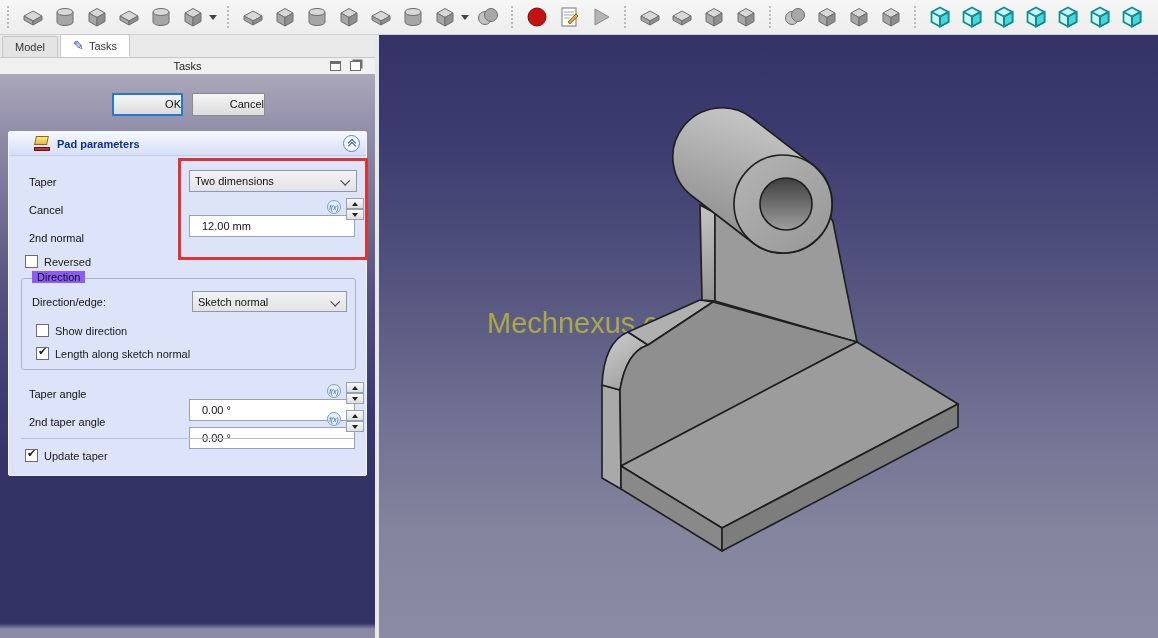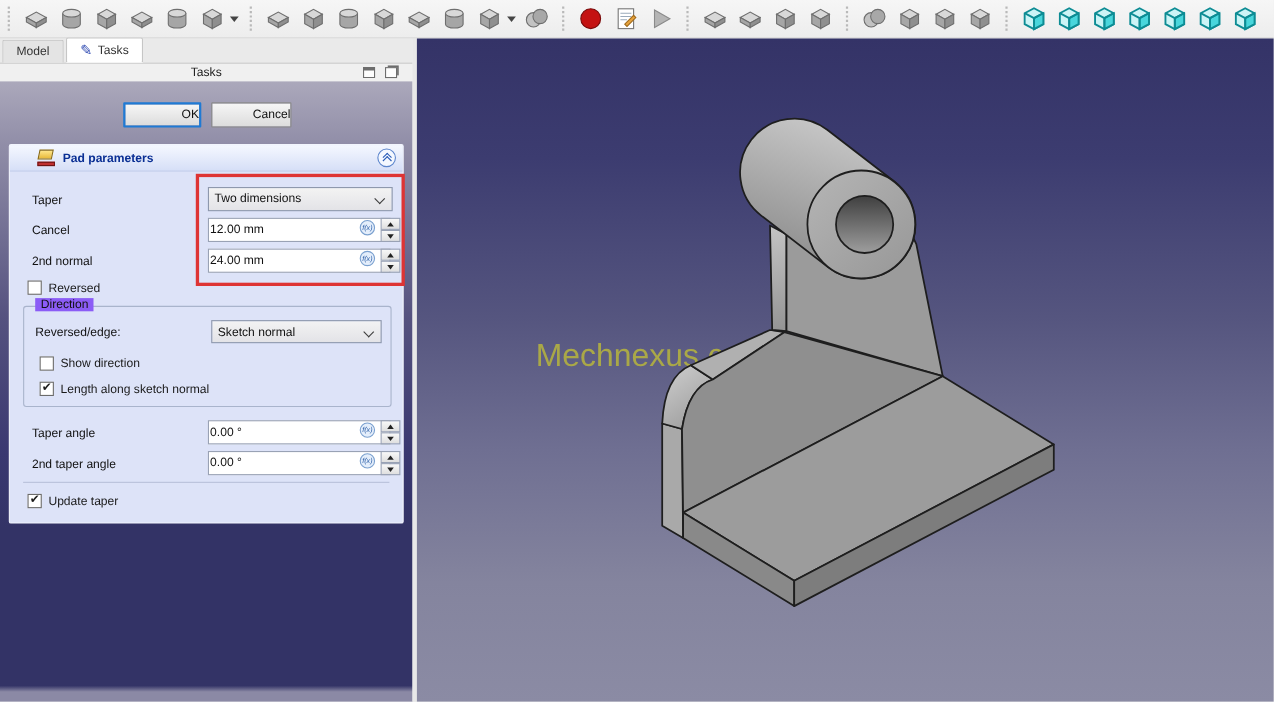--- a/index.html
+++ b/index.html
@@ -56,22 +56,22 @@
   .chev-up { width:6px; height:6px; border-left:1.6px solid #2a5cb8; border-top:1.6px solid #2a5cb8;
              transform:rotate(45deg); margin-top:-3px; }
   .chev-up:first-child { margin-top:1px; }
 
   .flabel { position:absolute; left:20px; height:22px; line-height:22px; color:#111; }
   .combo { position:absolute; height:22px; background:linear-gradient(#f3f3f3,#e3e3e7);
            border:1px solid #8e98ad; display:flex; align-items:center; padding-left:5px; color:#111; }
   .combo .cchev { position:absolute; right:8px; top:7px; width:7px; height:7px;
                   border-right:1.6px solid #3c3c3c; border-bottom:1.6px solid #3c3c3c; transform:rotate(45deg) translateY(-1px); }
   .spinrow { position:absolute; height:22px; }
-  .sfield { position:absolute; left:0; top:0; width:166px; height:22px; background:#fff;
-            border:1px solid #99a2b5; line-height:20px; padding-left:1px; color:#111; }
+  .sfield { position:absolute; left:0; top:17px; width:166px; height:22px; background:#fff;
+            border:1px solid #99a2b5; line-height:20px; padding-left:12px; color:#111; }
   .fx { position:absolute; left:138px; top:2px; width:14px; height:14px; border-radius:50%;
         background:#e4eefb; border:1px solid #7aa0cf; color:#2d5fa8; font-size:6.5px; font-style:italic;
         text-align:center; line-height:13px; }
   .spincol { position:absolute; left:157px; top:0; width:18px; height:22px; }
   .sbtn { position:absolute; left:0; width:18px; height:11px; background:linear-gradient(#f8f8f8,#dfdfdf);
           border:1px solid #99a2b5; display:flex; align-items:center; justify-content:center; }
   .sbtn.up { top:0; } .sbtn.dn { top:11px; }
   .tri-up { width:0; height:0; border-left:3.5px solid transparent; border-right:3.5px solid transparent; border-bottom:4.5px solid #222; }
   .tri-dn { width:0; height:0; border-left:3.5px solid transparent; border-right:3.5px solid transparent; border-top:4.5px solid #222; }
 
@@ -383,41 +383,29 @@
           <div class="sbtn up">
               <span class="tri-up"></span>
             </div>
           <div class="sbtn dn">
               <span class="tri-dn"></span>
             </div>
         </div>
       </div>
 
       <div class="flabel" style="top:95px;">2nd normal</div>
-      <div class="spinrow" style="left:180px; top:94px; width:175px;">
-        <div class="sfield">24.00 mm</div>
-        <span class="fx">f(x)</span>
-        <div class="spincol">
-          <div class="sbtn up">
-              <span class="tri-up"></span>
-            </div>
-          <div class="sbtn dn">
-              <span class="tri-dn"></span>
-            </div>
-        </div>
-      </div>
 
       <div class="cbrow" style="left:16px; top:122px;">
         <span class="cb"></span>
         <span>Reversed</span>
       </div>
 
       <div id="dirgroup">
         <span class="legend">Direction</span>
-        <div class="flabel" style="left:10px; top:12px;">Reversed/edge:</div>
+        <div class="flabel" style="left:10px; top:12px;">Direction/edge:</div>
         <div class="combo" style="left:170px; top:12px; width:155px; height:21px;">
           <span>Sketch normal</span>
           <span class="cchev"></span>
         </div>
         <div class="cbrow" style="left:14px; top:44px;">
           <span class="cb"></span>
           <span>Show direction</span>
         </div>
         <div class="cbrow" style="left:14px; top:67px;">
           <span class="cb on"></span>

